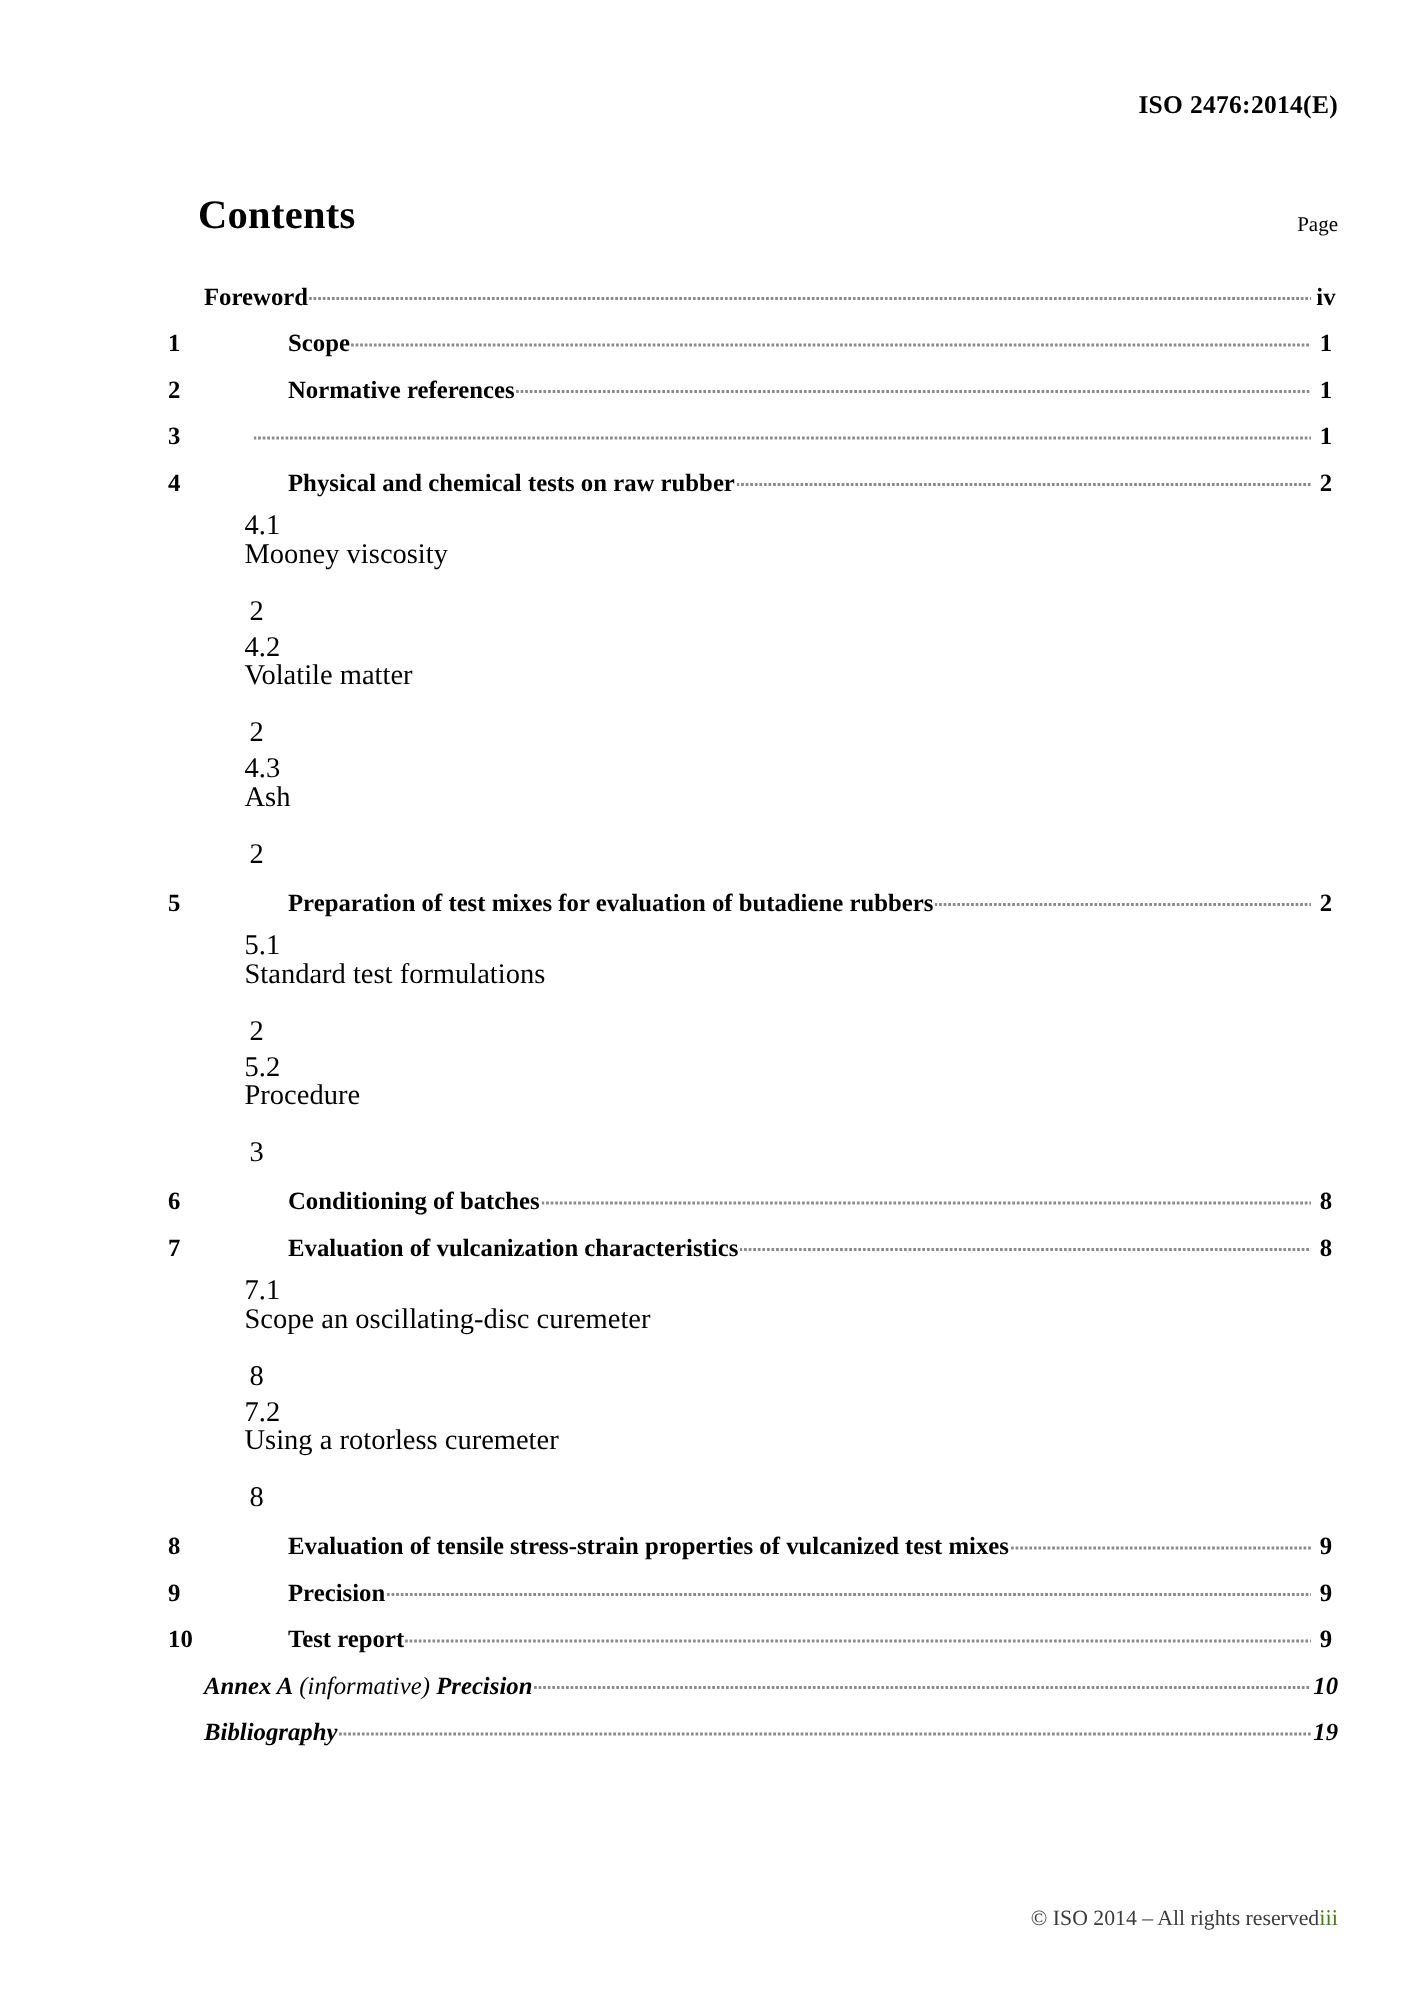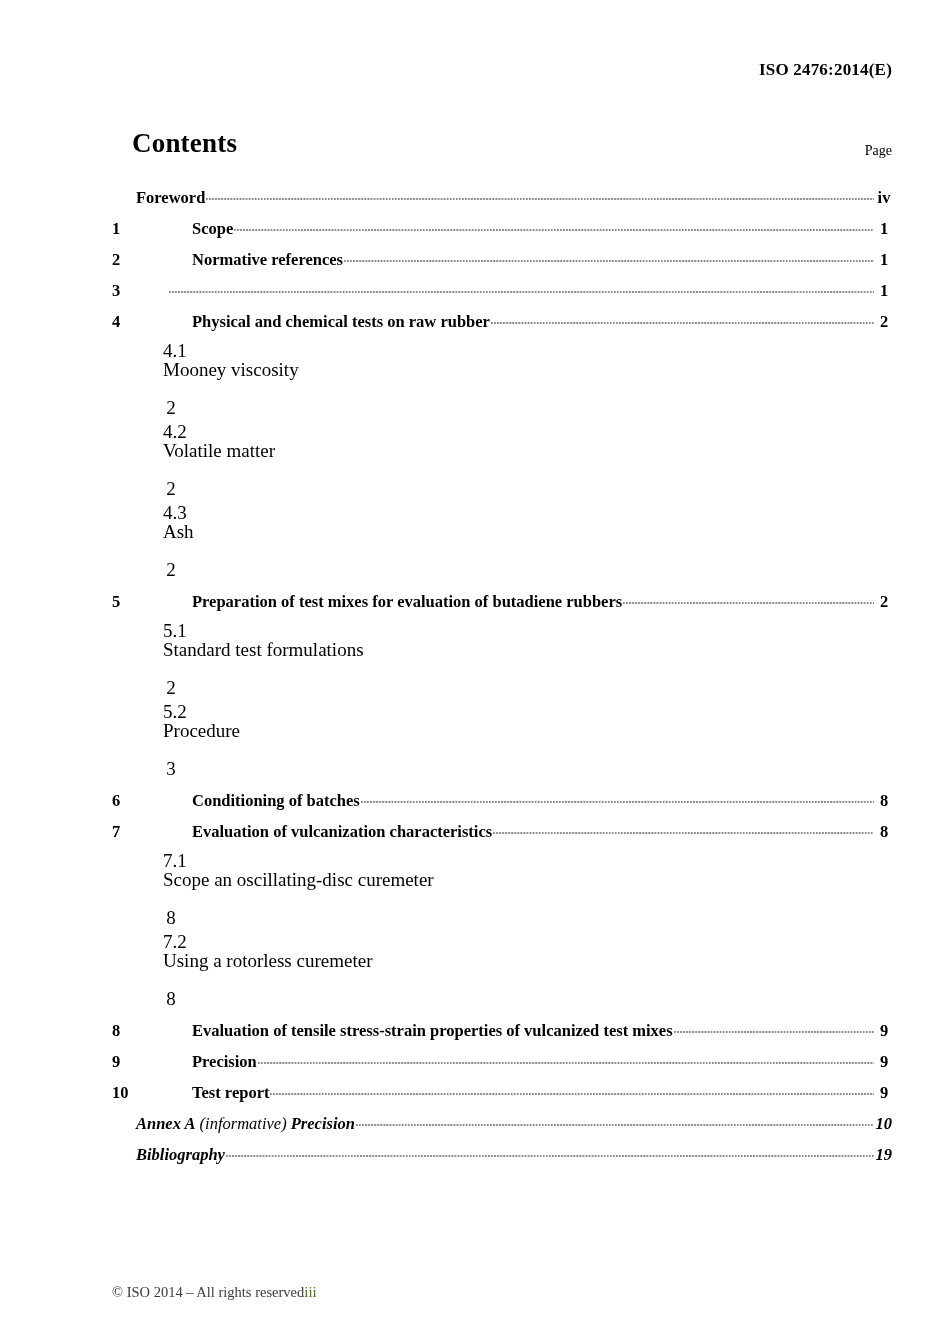--- a/index.html
+++ b/index.html
@@ -124,26 +124,26 @@
     text-align: center;
     min-width: 16px;
     white-space: nowrap;
   }
   .lvl1 .pg, .front .pg, .back .pg { font-weight: bold; }
   .lvl2 .pg { font-weight: normal; }
 
   
   .doc-footer {
     position: absolute;
-    bottom: 43px;
+    bottom: 56px;
     left: 112px;
     right: 58px;
     display: flex;
     align-items: baseline;
-    justify-content: flex-start;
+    justify-content: flex-end;
     font-size: 14.5px;
     color: #3b3b3b;
   }
   .footer-page {
     font-size: 15px;
     color: #4d7c0f;
   }
 </style>
 </head>
 <body>

